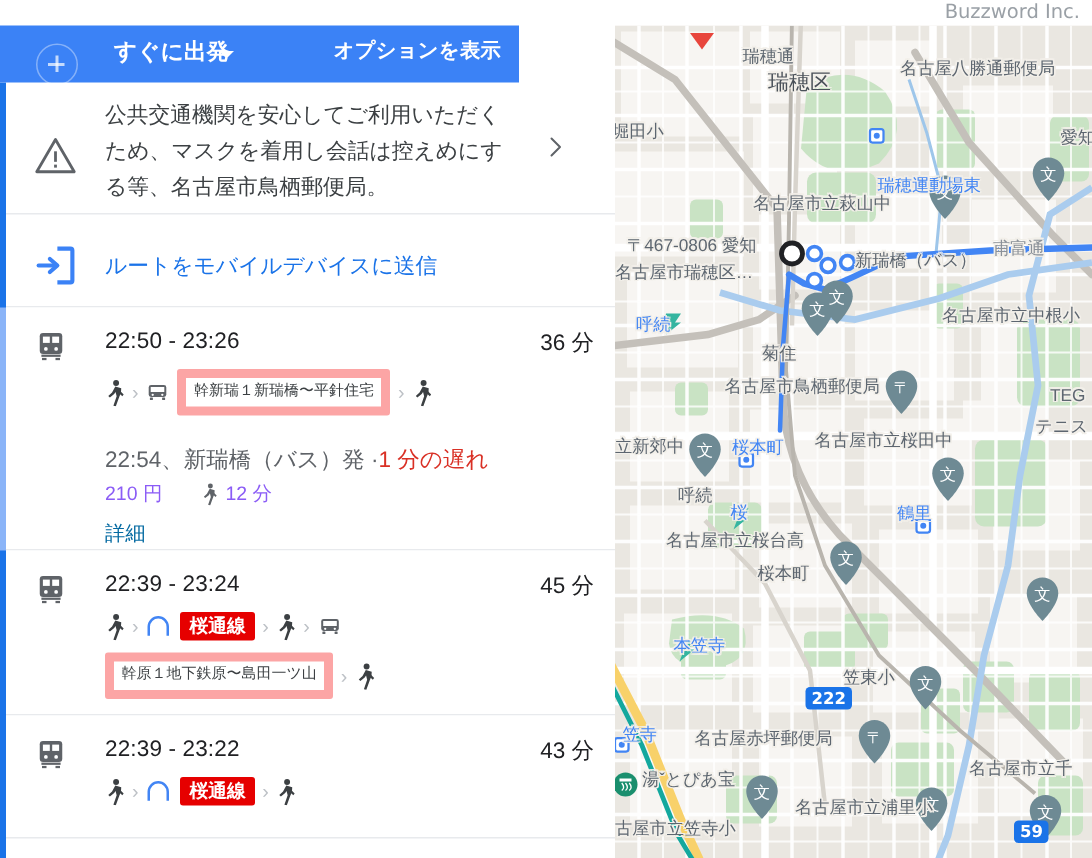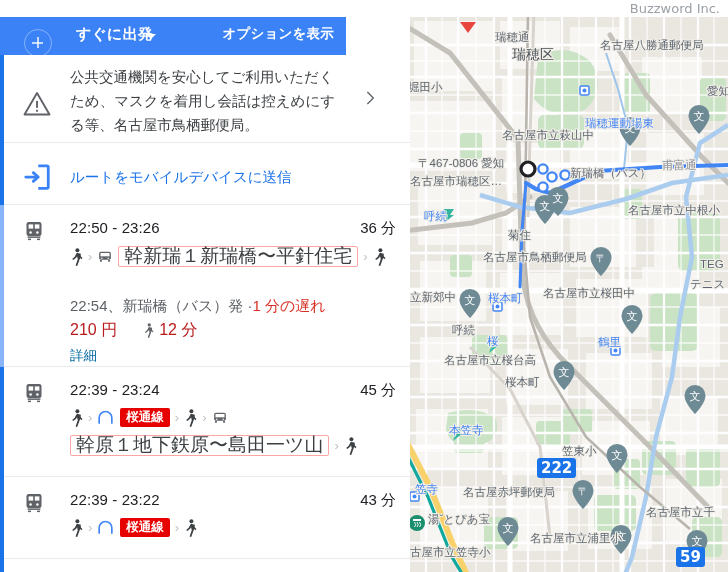--- a/index.html
+++ b/index.html
@@ -200,24 +200,24 @@
     margin: 0 5px;
     line-height: 1;
     user-select: none;
   }
   .walk-glyph, .bus-glyph, .subway-glyph {
     display: inline-block;
     vertical-align: middle;
   }
   .chip {
     display: inline-block;
-    border: 1px solid #fca5a5;
+    border: 6px solid #fca5a5;
     border-radius: 2px;
     padding: 1px 5px 2px 5px;
-    font-size: 19px;
+    font-size: 10px;
     color: #3c4043;
     line-height: 16px;
     white-space: nowrap;
     background: #fff;
   }
   .line-badge {
     display: inline-block;
     background: #e60000;
     color: #ffffff;
     font-size: 12.5px;
@@ -232,22 +232,22 @@
     position: absolute;
     left: 66px; top: 92px;
     font-size: 15px;
     color: #5f6368;
     white-space: nowrap;
   }
   .depart-note .delay { color: #d93025; }
   .fare-row {
     position: absolute;
     left: 66px; top: 115px;
-    font-size: 16px;
-    color: #b91c1c;
+    font-size: 13px;
+    color: #8b5cf6;
     white-space: nowrap;
     display: flex;
     align-items: center;
   }
   .fare-row .walkmini { margin: 0 5px 0 26px; }
   .details-link {
     position: absolute;
     left: 66px; top: 142px;
     color: #0369a1;
     font-size: 13.5px;
@@ -295,21 +295,21 @@
       1px 1px #f2efe9, -1px -1px #f2efe9, 1px -1px #f2efe9, -1px 1px #f2efe9;
     z-index: 20;
   }
   .map-label.big { font-size: 14px; color: #4a5159; }
   .map-label.station { color: #4285f4; }
   .map-label.dim { color: #8b9199; }
   .shield {
     position: absolute;
     background: #1a73e8;
     color: #fff;
-    font-size: 15px;
+    font-size: 11px;
     font-weight: 700;
     border-radius: 3px;
     padding: 1px 4px;
     z-index: 22;
     font-family: "DejaVu Sans", sans-serif;
   }
 </style>
 </head>
 <body>
 

